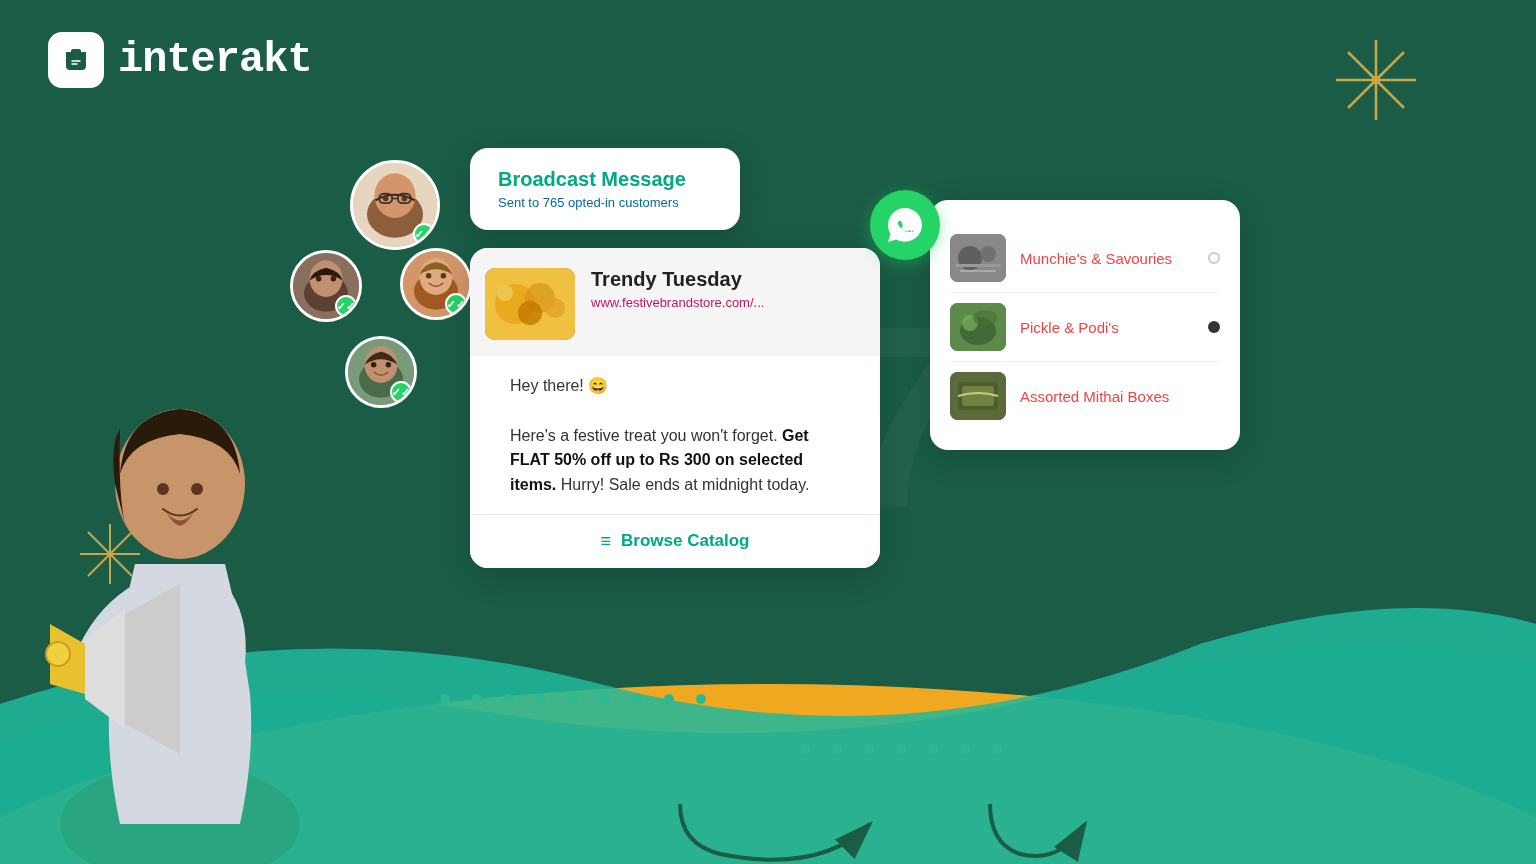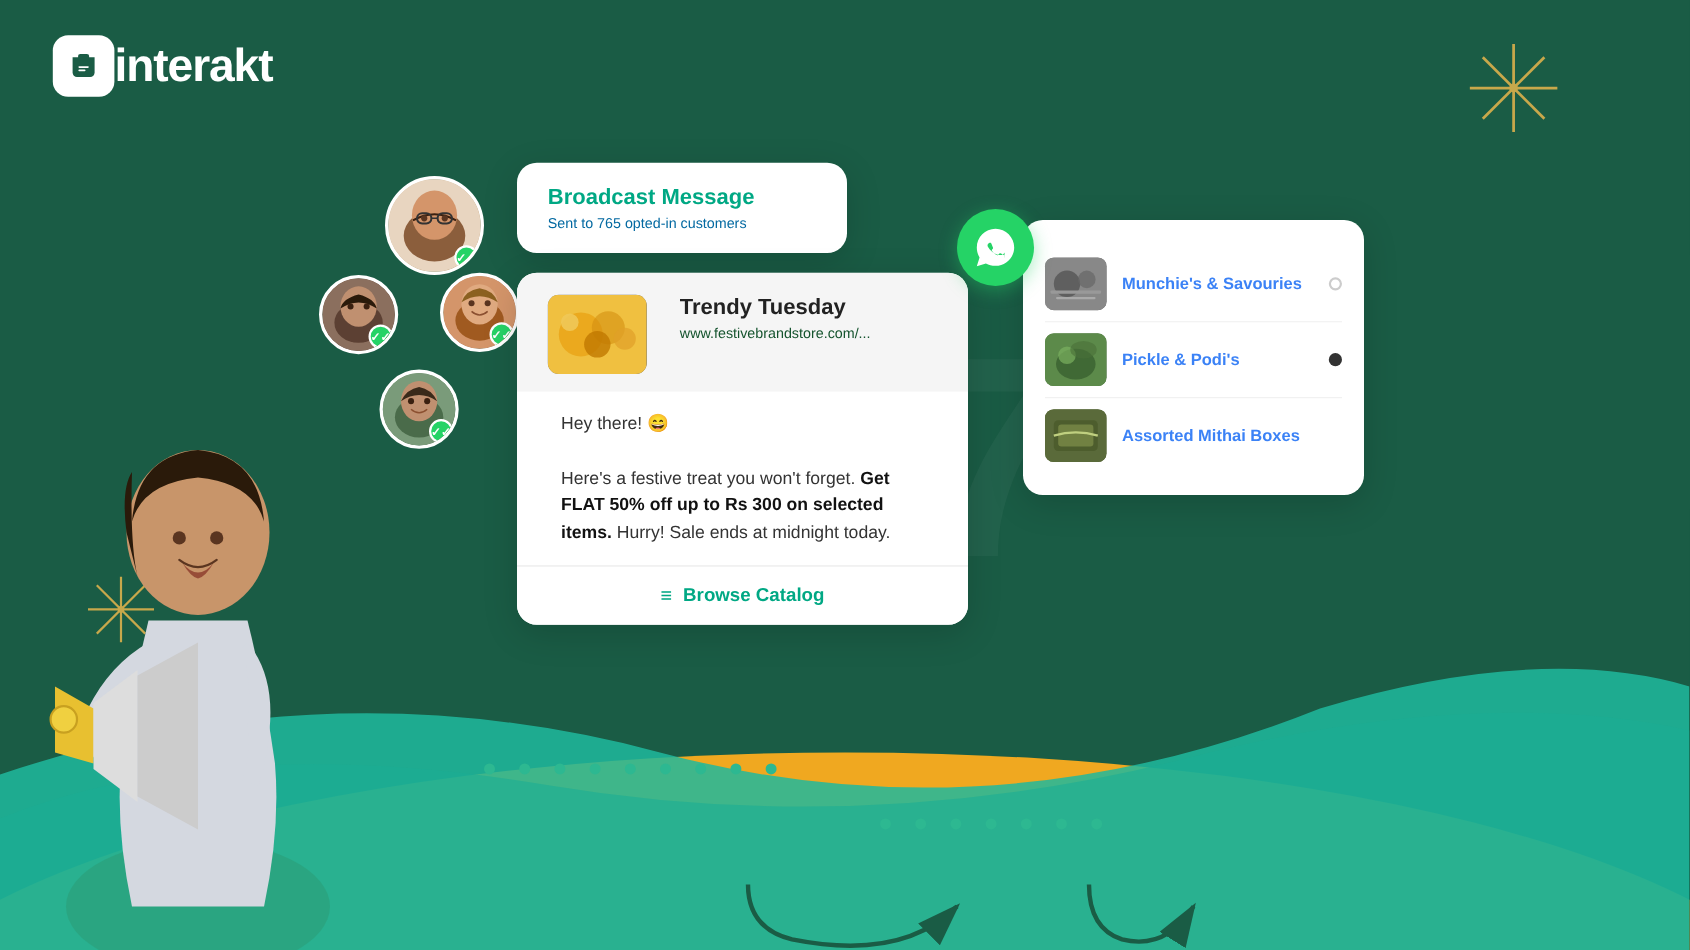--- a/index.html
+++ b/index.html
@@ -42,22 +42,23 @@
       z-index: 2;
     }
 
     
     .logo {
       position: absolute;
       top: 32px;
       left: 48px;
       display: flex;
       align-items: center;
-      gap: 0;
+      gap: 14px;
       z-index: 10;
+      font-family: Liberation Mono, monospace;
     }
     .logo-icon {
       width: 56px;
       height: 56px;
       background: white;
       border-radius: 14px;
       display: flex;
       align-items: center;
       justify-content: center;
       font-size: 28px;
@@ -130,21 +131,21 @@
     
     .broadcast-card {
       position: absolute;
       top: 148px;
       left: 470px;
       background: white;
       border-radius: 18px;
       padding: 20px 28px;
       box-shadow: 0 8px 32px rgba(0,0,0,0.15);
       z-index: 10;
-      width: 300px;
+      width: 270px;
     }
     .broadcast-title {
       font-size: 20px;
       font-weight: 700;
       color: #00a884;
     }
     .broadcast-subtitle {
       font-size: 13px;
       color: #0369a1;
       margin-top: 4px;
@@ -157,42 +158,42 @@
       left: 470px;
       background: white;
       border-radius: 18px;
       box-shadow: 0 8px 32px rgba(0,0,0,0.15);
       z-index: 10;
       width: 410px;
       overflow: hidden;
     }
     .message-header {
       display: flex;
-      gap: 30px;
-      padding: 20px 28px 16px;
+      gap: 16px;
+      padding: 20px 15px 16px;
       background: #f5f5f5;
       align-items: flex-start;
     }
     .message-thumb {
       width: 90px;
       height: 72px;
       border-radius: 10px;
       background: linear-gradient(135deg, #f0c040, #e8a020);
       flex-shrink: 0;
       position: relative;
       overflow: hidden;
     }
     .message-title {
       font-size: 20px;
       font-weight: 700;
       color: #222;
     }
     .message-url {
       font-size: 13px;
-      color: #14532d;
+      color: #be185d;
       margin-top: 4px;
     }
     .message-body {
       padding: 18px 40px 16px;
       font-size: 16px;
       color: #333;
       line-height: 1.55;
     }
     .message-body b {
       font-weight: 700;
@@ -262,23 +263,22 @@
       flex-shrink: 0;
       overflow: hidden;
     }
     .catalog-thumb-1 { background: linear-gradient(135deg, #888, #555); }
     .catalog-thumb-2 { background: linear-gradient(135deg, #5c8a4a, #3a6030); }
     .catalog-thumb-3 { background: linear-gradient(135deg, #5a6a3a, #4a5a2a); }
     .catalog-thumb-4 { background: linear-gradient(135deg, #c07830, #a05820); }
     .catalog-thumb-5 { background: linear-gradient(135deg, #c03030, #900000); }
     .catalog-item-name {
       font-size: 15px;
-      color: #3b82f6;
+      color: #ef4444;
       flex: 1;
-      font-weight: bold;
     }
     .catalog-dot {
       width: 12px;
       height: 12px;
       border-radius: 50%;
       flex-shrink: 0;
     }
     .dot-empty { border: 2px solid #ccc; background: white; }
     .dot-filled { background: #333; }
     .dot-light { border: 2px solid #ddd; background: white; }

